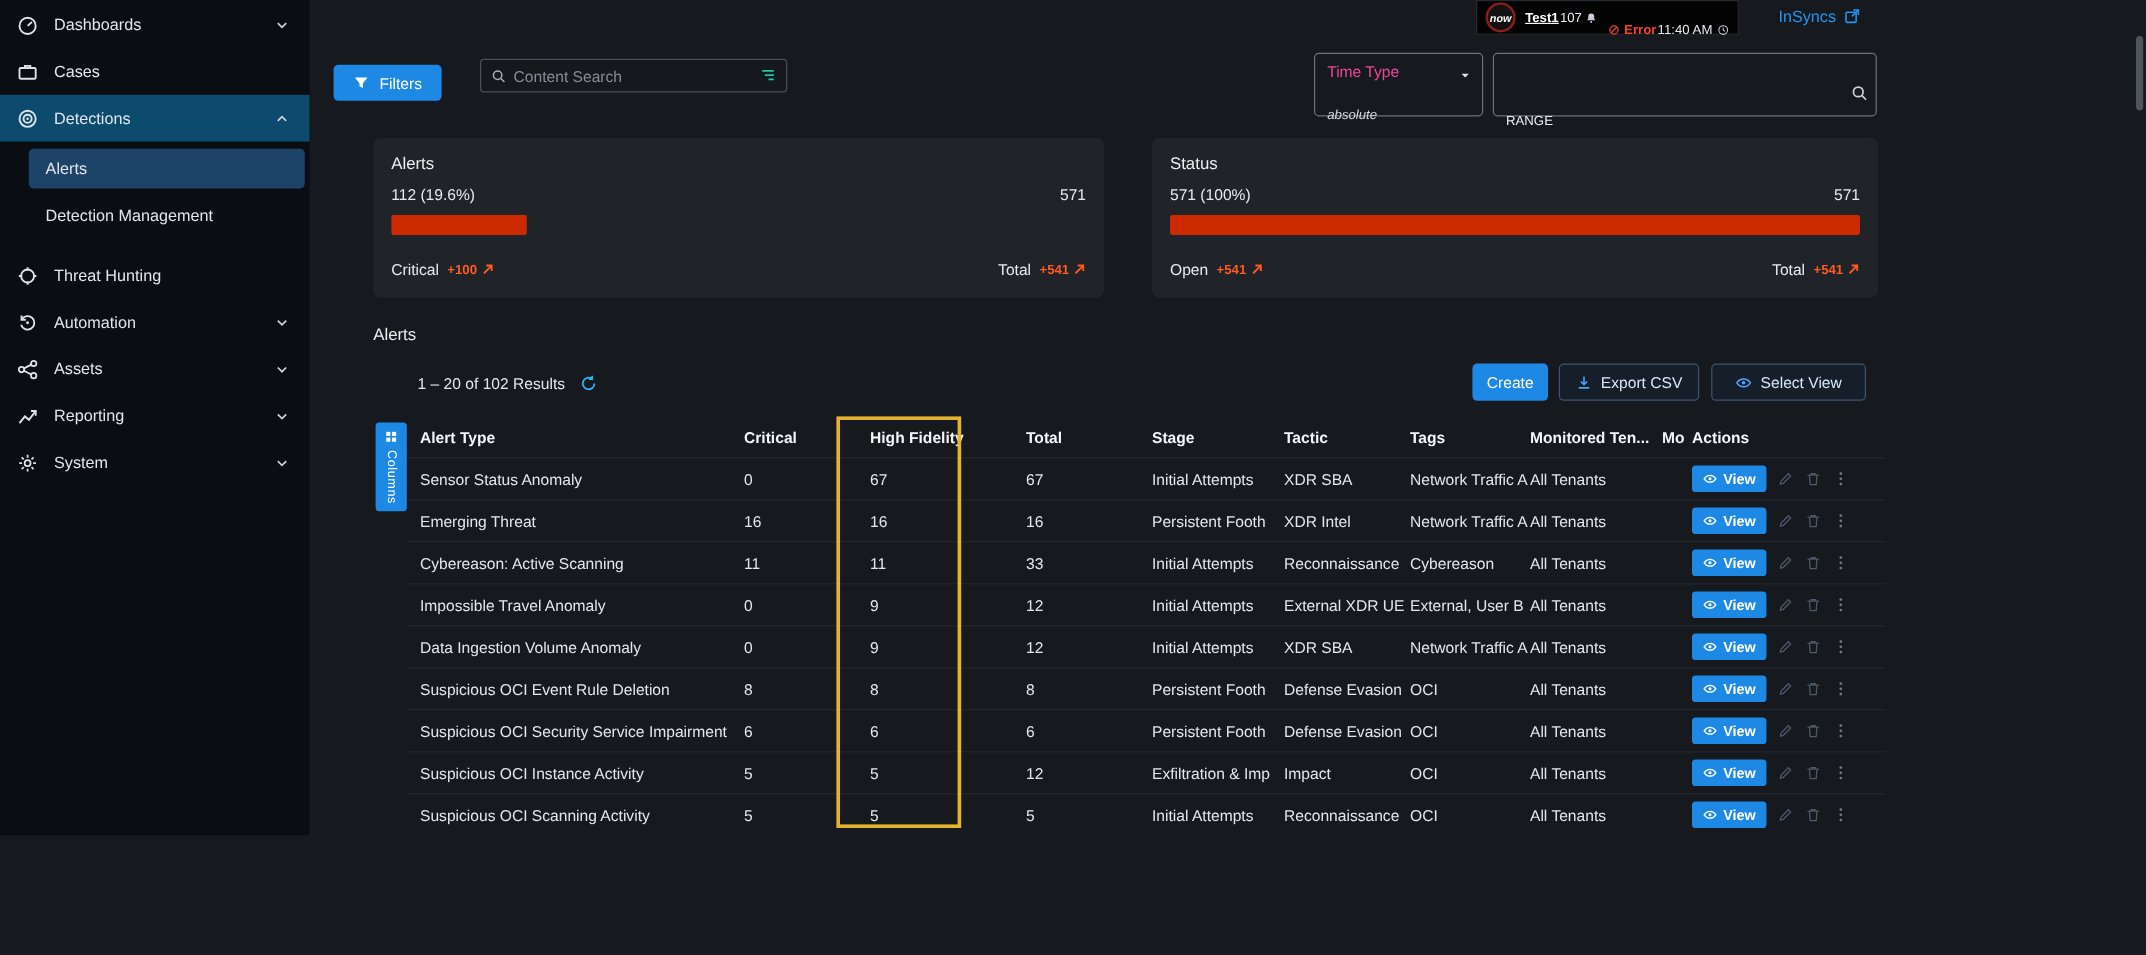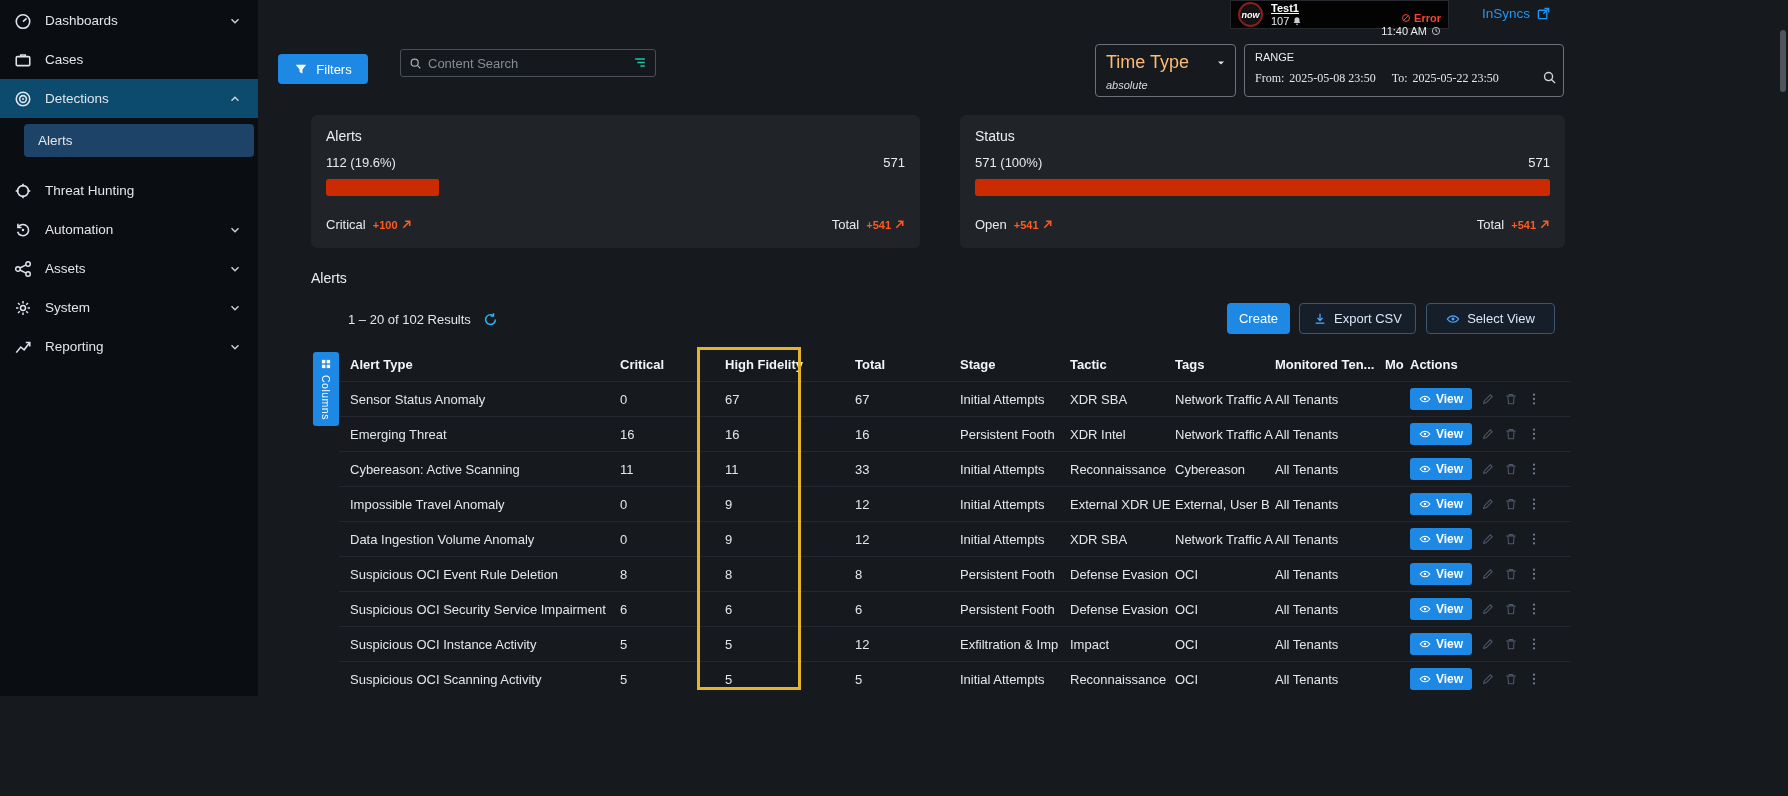--- a/index.html
+++ b/index.html
@@ -19,46 +19,46 @@
   .subgroup { padding-bottom:14px; }
   .sub-item { display:flex; align-items:center; height:33px; margin:6px 4px 0 24px; padding-left:14px; border-radius:4px; font-size:13.5px; color:#e2e5e9; cursor:pointer; }
   .sub-item.selected { background:#1d4368; }
 
   
   .content { position:absolute; left:258px; top:0; width:1530px; height:796px; }
 
   
   .top-widget { position:absolute; left:972px; top:0; width:219px; height:29px; background:#030303; border:1px solid #26292e; display:flex; align-items:center; gap:8px; padding:0 7px; font-size:11px; }
   .logo { width:25px; height:25px; border-radius:50%; background:#121212; border:2px solid #8b1d1d; color:#fff; display:flex; align-items:center; justify-content:center; font-size:9px; font-weight:bold; font-style:italic; flex:none; }
-  .tw-col { display:flex; flex-direction:column; gap:1px; }
+  .tw-col { display:flex; gap:1px; }
   .tw-col.right { margin-left:auto; align-items:flex-end; }
   .tenant { color:#fff; font-weight:bold; text-decoration:underline; cursor:pointer; }
   .notif { display:flex; align-items:center; gap:3px; color:#e8eaed; cursor:pointer; }
   .notif .icon { color:#c9ced4; }
   .err { display:flex; align-items:center; gap:3px; color:#f44336; font-weight:bold; cursor:pointer;margin-top:20px; }
   .tw-time { display:flex; align-items:center; gap:4px; color:#e8eaed; }
   .tw-time .icon { color:#c9ced4; }
 
   .insyncs { position:absolute; left:1224px; top:6px; display:flex; align-items:center; gap:6px; color:#2196f3; font-size:13.5px; cursor:pointer; }
 
   
   .filters-btn { position:absolute; left:20px; top:54px; width:90px; height:30px; background:#1e88e5; border:none; border-radius:4px; color:#fff; font-size:13px; display:flex; align-items:center; justify-content:center; gap:8px; cursor:pointer; font-family:inherit; }
   .search-box { position:absolute; left:142px; top:49px; width:256px; height:28px; background:#15181d; border:1px solid #4a4f57; border-radius:3px; display:flex; align-items:center; gap:6px; padding:0 8px; }
   .search-box input { flex:1; background:transparent; border:none; outline:none; color:#e8eaed; font-size:13px; font-family:inherit; min-width:0; }
   .search-box input::placeholder { color:#878d94; }
   .search-box .mag { color:#aab0b6; }
   .search-box .spot { color:#16c9a7; cursor:pointer; }
 
   .time-type { position:absolute; left:837px; top:44px; width:141px; height:53px; border:1px solid #6d7278; border-radius:4px; padding:7px 10px; cursor:pointer; }
-  .tt-label { font-size:18px; color:#fdba74; margin-bottom:6px; }
+  .tt-label { font-size:13px; color:#ec4899; margin-bottom:23px; }
   .tt-value { font-size:11px; color:#d6dadd;font-style:italic; }
   .tt-caret { position:absolute; right:8px; top:12px; color:#e4e7ea; }
 
   .range-box { position:absolute; left:986px; top:44px; width:320px; height:53px; border:1px solid #6d7278; border-radius:4px; padding:6px 26px 6px 10px; cursor:pointer; }
-  .r-label { font-size:11px; color:#eceef0; margin-bottom:8px; }
+  .r-label { font-size:11px; color:#eceef0; margin-bottom:8px;margin-top:44px; }
   .r-line { display:flex; gap:16px; font-size:12px; color:#e4e7ea; white-space:nowrap;font-family:Liberation Serif, serif; }
   .r-pair { display:flex; gap:5px; }
   .r-search { position:absolute; right:6px; top:25px; color:#cfd3d8; cursor:pointer; }
 
   
   .card { position:absolute; top:115px; height:133px; background:#202327; border-radius:6px; padding:13px 15px; }
   .card-alerts { left:53px; width:609px; }
   .card-status { left:702px; width:605px; }
   .c-title { font-size:14px; color:#eceef0; }
   .c-vals { display:flex; justify-content:space-between; margin-top:11px; font-size:13px; color:#e8eaed; }
@@ -138,20 +138,23 @@
     <span class="icon chev">
         <svg viewBox="0 0 16 16">
           <polyline points="4,10 8,6 12,10" fill="none" stroke="currentColor" stroke-width="1.6"></polyline>
         </svg>
       </span>
   </div>
   <div class="subgroup">
     <div class="sub-item selected">
       <span>Alerts</span>
     </div>
+    <div class="sub-item">
+      <span>Detection Management</span>
+    </div>
   </div>
   <div class="side-item">
     <span class="icon i18 sicon">
         <svg viewBox="0 0 16 16">
           <circle cx="8" cy="8" r="4.8" fill="none" stroke="currentColor" stroke-width="1.4"></circle>
           <line x1="8" y1="1.5" x2="8" y2="4" stroke="currentColor" stroke-width="1.4"></line>
           <line x1="8" y1="12" x2="8" y2="14.5" stroke="currentColor" stroke-width="1.4"></line>
           <line x1="1.5" y1="8" x2="4" y2="8" stroke="currentColor" stroke-width="1.4"></line>
           <line x1="12" y1="8" x2="14.5" y2="8" stroke="currentColor" stroke-width="1.4"></line>
         </svg>
@@ -186,39 +189,39 @@
     <span>Assets</span>
     <span class="icon chev">
         <svg viewBox="0 0 16 16">
           <polyline points="4,6 8,10 12,6" fill="none" stroke="currentColor" stroke-width="1.6"></polyline>
         </svg>
       </span>
   </div>
   <div class="side-item">
     <span class="icon i18 sicon">
         <svg viewBox="0 0 16 16">
+          <polyline points="2,13 6,8 9,10.5 14,4" fill="none" stroke="currentColor" stroke-width="1.4"></polyline>
+          <polyline points="10.5,4 14,4 14,7.5" fill="none" stroke="currentColor" stroke-width="1.4"></polyline>
+        </svg>
+      </span>
+    <span>Reporting</span>
+    <span class="icon chev">
+        <svg viewBox="0 0 16 16">
+          <polyline points="4,6 8,10 12,6" fill="none" stroke="currentColor" stroke-width="1.6"></polyline>
+        </svg>
+      </span>
+  </div>
+  <div class="side-item">
+    <span class="icon i18 sicon">
+        <svg viewBox="0 0 16 16">
           <circle cx="8" cy="8" r="2.2" fill="none" stroke="currentColor" stroke-width="1.3"></circle>
           <path d="M8 1.8v2.1M8 12.1v2.1M1.8 8h2.1M12.1 8h2.1M3.6 3.6l1.5 1.5M10.9 10.9l1.5 1.5M12.4 3.6l-1.5 1.5M5.1 10.9l-1.5 1.5" stroke="currentColor" stroke-width="1.3"></path>
         </svg>
       </span>
     <span>System</span>
-    <span class="icon chev">
-        <svg viewBox="0 0 16 16">
-          <polyline points="4,6 8,10 12,6" fill="none" stroke="currentColor" stroke-width="1.6"></polyline>
-        </svg>
-      </span>
-  </div>
-  <div class="side-item">
-    <span class="icon i18 sicon">
-        <svg viewBox="0 0 16 16">
-          <polyline points="2,13 6,8 9,10.5 14,4" fill="none" stroke="currentColor" stroke-width="1.4"></polyline>
-          <polyline points="10.5,4 14,4 14,7.5" fill="none" stroke="currentColor" stroke-width="1.4"></polyline>
-        </svg>
-      </span>
-    <span>Reporting</span>
     <span class="icon chev">
         <svg viewBox="0 0 16 16">
           <polyline points="4,6 8,10 12,6" fill="none" stroke="currentColor" stroke-width="1.6"></polyline>
         </svg>
       </span>
   </div>
 </aside>
 
 <main class="content">
 

